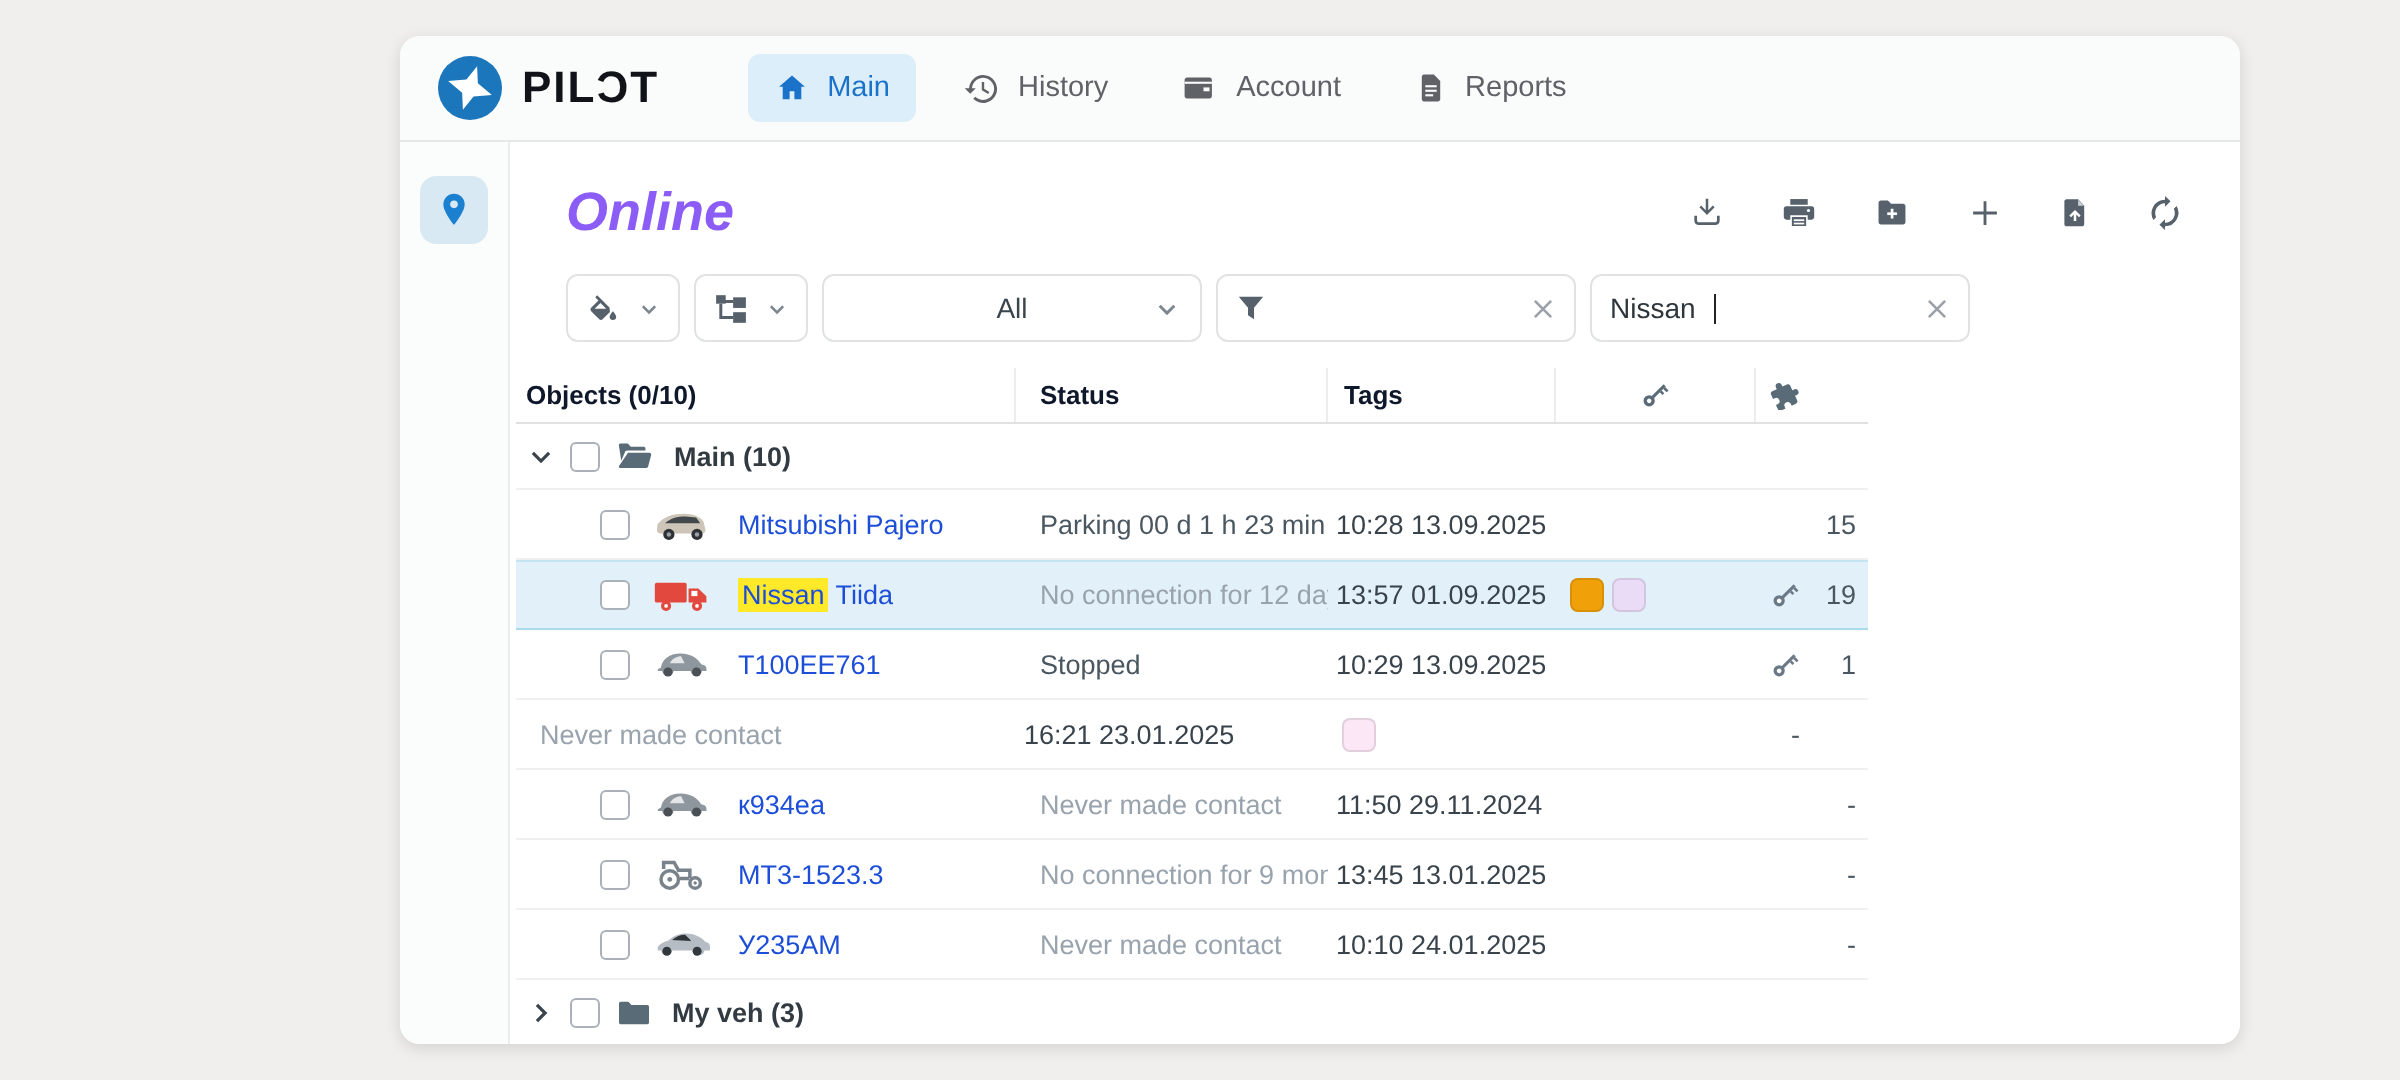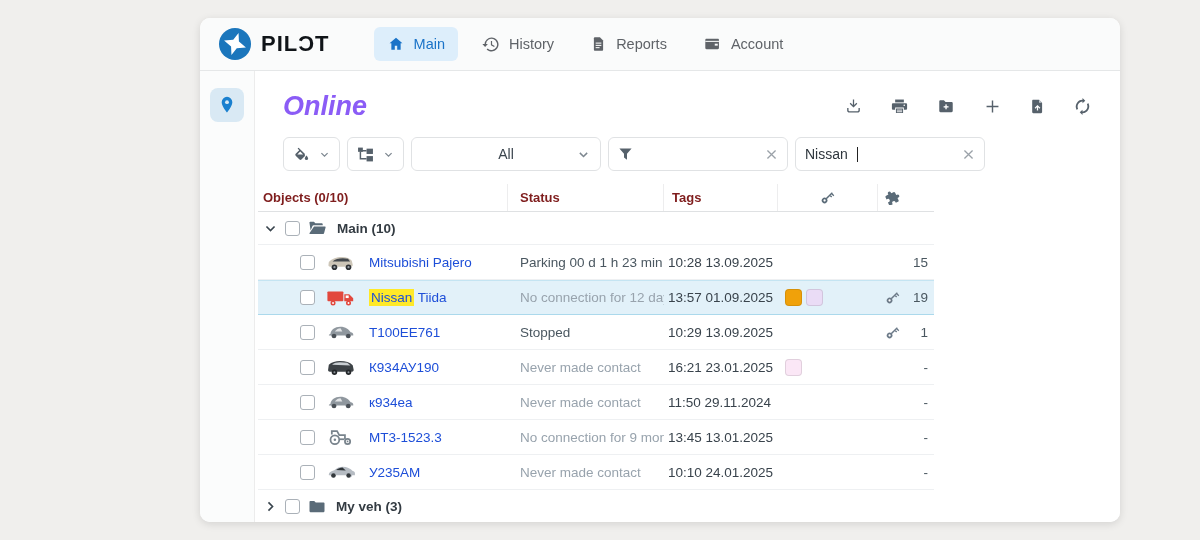--- a/index.html
+++ b/index.html
@@ -68,21 +68,21 @@
   .caret { display:inline-block; width:1px; height:15px; background:#222; margin-left:1px; }
   
   .table { margin-left:3px; width:676px; flex:1; }
   .thead, .row {
     display:grid;
     grid-template-columns:250px 156px 114px 100px 28px 28px;
     align-items:center;
   }
   .thead {
     height:28px; border-bottom:1px solid #dfe1e3;
-    color:#7f1d1d; font-size:13px; font-weight:bold;
+    color:#0f172a; font-size:13px; font-weight:bold;
   }
   .thead > div { height:100%; display:flex; align-items:center; border-right:1px solid #ededee; }
   .thead > div:last-child { border-right:none; }
   .h-objects { padding-left:5px; }
   .h-status  { padding-left:12px; }
   .h-updated { justify-content:center; }
   .h-tags    { padding-left:8px; }
   .h-key, .h-puzzle { justify-content:center; }
   .row { height:35px; border-bottom:1px solid #eef0f2; font-size:13.5px; }
   .row.group-row { height:33px; }
@@ -137,40 +137,40 @@
               <g fill="#5f6368">
             <path d="M13.2 3.2a8.8 8.8 0 0 0-8.7 8.3H1.7l3.5 3.5 3.5-3.5H6.3a7 7 0 1 1 2.1 5.4l-1.3 1.3a8.8 8.8 0 1 0 6.1-15z"></path>
             <path d="M12.5 7.6h1.5v4.3l3.3 2-.8 1.3-4-2.4z"></path>
               </g>
             </svg>
         </span>
         <span>History</span>
       </div>
       <div class="tab">
         <span>
+          <svg width="19" height="18" viewBox="0 0 24 24">
+              <path fill="#5f6368" d="M4 5h15c.9 0 1.6.7 1.6 1.6v10.8c0 .9-.7 1.6-1.6 1.6H4c-.9 0-1.6-.7-1.6-1.6V6.6C2.4 5.7 3.1 5 4 5z"></path>
+              <rect x="2.4" y="7.8" width="18.2" height="1.4" fill="#fafbfb"></rect>
+              <rect x="15" y="11.6" width="4" height="2.6" fill="#fafbfb"></rect>
+            </svg>
+        </span>
+        <span>Account</span>
+      </div>
+      <div class="tab">
+        <span>
           <svg width="17" height="18" viewBox="0 0 24 24">
               <path fill="#5f6368" d="M7 2.5h7l4.5 4.5v13c0 .8-.7 1.5-1.5 1.5H7c-.8 0-1.5-.7-1.5-1.5V4c0-.8.7-1.5 1.5-1.5z"></path>
               <g fill="#fafbfb">
                 <rect x="8" y="10" width="8" height="1.5"></rect>
                 <rect x="8" y="13.2" width="8" height="1.5"></rect>
                 <rect x="8" y="16.4" width="5.5" height="1.5"></rect>
               </g>
             </svg>
         </span>
         <span>Reports</span>
-      </div>
-      <div class="tab">
-        <span>
-          <svg width="19" height="18" viewBox="0 0 24 24">
-              <path fill="#5f6368" d="M4 5h15c.9 0 1.6.7 1.6 1.6v10.8c0 .9-.7 1.6-1.6 1.6H4c-.9 0-1.6-.7-1.6-1.6V6.6C2.4 5.7 3.1 5 4 5z"></path>
-              <rect x="2.4" y="7.8" width="18.2" height="1.4" fill="#fafbfb"></rect>
-              <rect x="15" y="11.6" width="4" height="2.6" fill="#fafbfb"></rect>
-            </svg>
-        </span>
-        <span>Account</span>
       </div>
     </div>
   </div>
 
   <div class="body-row">
 
     <div class="side">
       <div class="pin-btn">
         <span>
           <svg width="20" height="20" viewBox="0 0 24 24">
@@ -438,36 +438,20 @@
                       <rect x="6" y="7.2" width="9.3" height="1.6"></rect>
                       <rect x="10.8" y="8.8" width="1.4" height="2"></rect>
                       <rect x="13.4" y="8.8" width="1.4" height="2.6"></rect>
                     </g>
                   </svg>
                 </span>
               </div>
               <div class="cell-count">1</div>
             </div>
             <div class="row vehicle-row">
-              <div class="cell-objects">
-                <span class="vehicle-indent">
-                  <span class="checkbox"></span>
-                  <span class="veh-icon">
-                    <svg width="30" height="19" viewBox="0 0 32 20">
-                      <path d="M3 7c3-2.8 7-4 12-4 6 0 10.5 1.5 13.5 4.5l1 5c.2 1-.6 1.9-1.7 1.9H4c-1 0-1.8-.8-1.8-1.8z" fill="#3d4246"></path>
-                      <path d="M6.5 7c2.2-1.8 5-2.6 8.2-2.6l8 .6 3.4 2.8z" fill="#c9ced2"></path>
-                      <circle cx="9" cy="15" r="2.9" fill="#24272a"></circle>
-                      <circle cx="9" cy="15" r="1.1" fill="#8d949a"></circle>
-                      <circle cx="24" cy="15" r="2.9" fill="#24272a"></circle>
-                      <circle cx="24" cy="15" r="1.1" fill="#8d949a"></circle>
-                    </svg>
-                  </span>
-                  <span class="obj-name">К934АУ190</span>
-                </span>
-              </div>
               <div class="cell-status muted">Never made contact</div>
               <div class="cell-updated">16:21 23.01.2025</div>
               <div class="cell-tags">
                 <span class="tag-swatch" style="background: rgb(251, 231, 246);"></span>
               </div>
               <div class="cell-key"></div>
               <div class="cell-count">-</div>
             </div>
             <div class="row vehicle-row">
               <div class="cell-objects">

